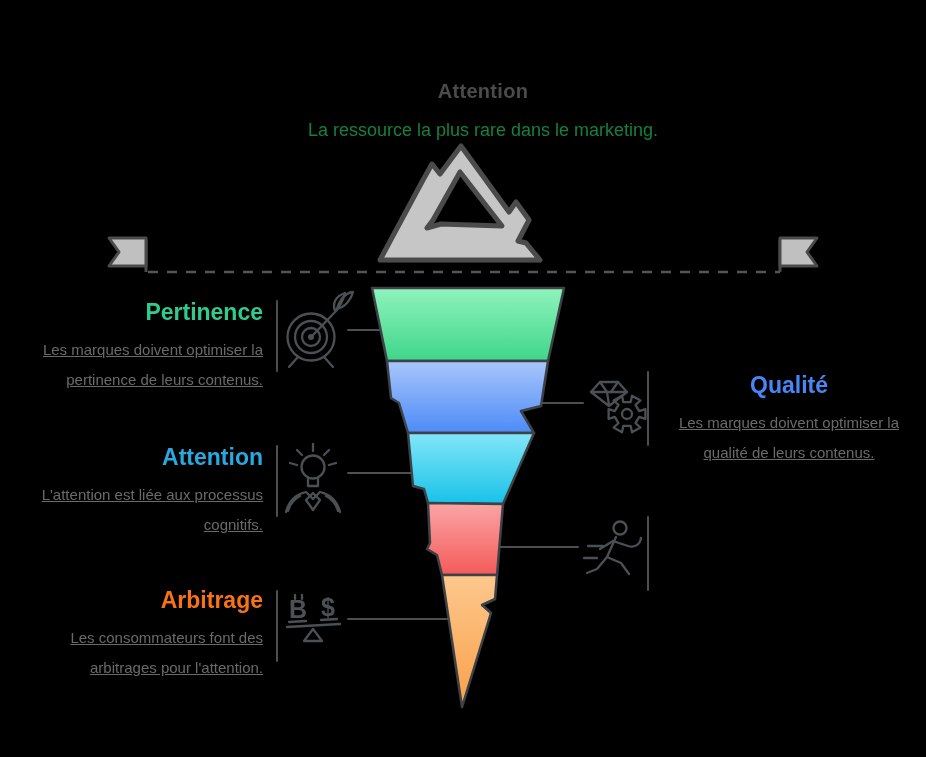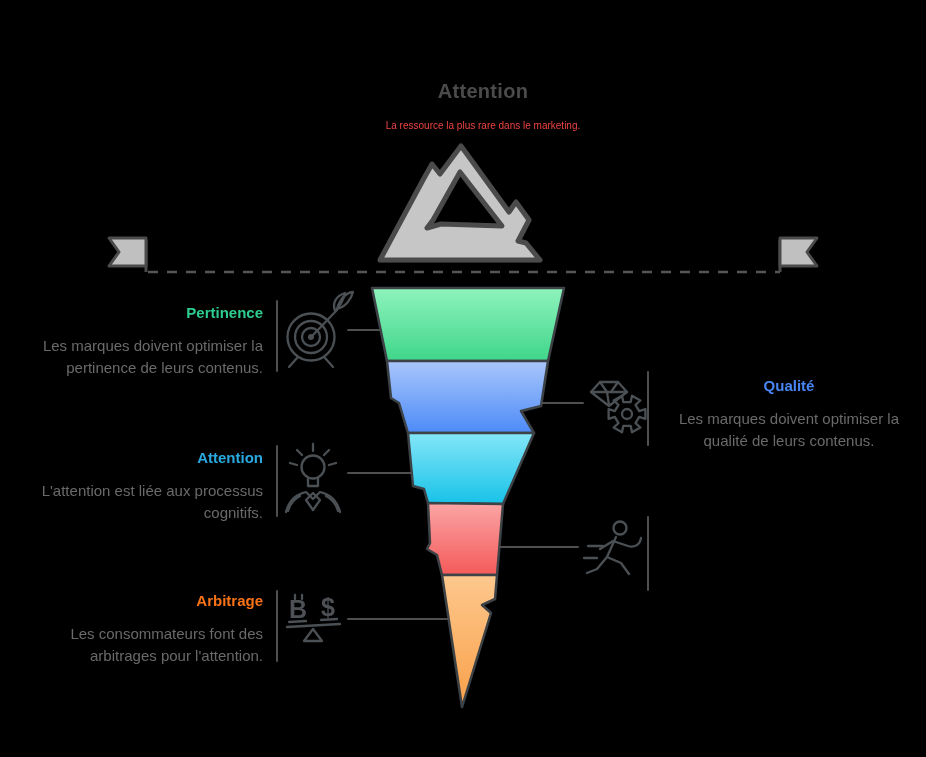--- a/index.html
+++ b/index.html
@@ -7,25 +7,25 @@
     width:926px;height:757px;position:relative;overflow:hidden;
     background:#000;
     font-family:"Liberation Sans", sans-serif;
     -webkit-font-smoothing:antialiased;
   }
   #stage{position:absolute;inset:0;width:926px;height:757px;}
   svg#art{position:absolute;left:0;top:0;}
 
   .header{position:absolute;left:0;right:0;top:80px;text-align:center;padding-left:40px;}
   .header .title{font-size:20px;font-weight:bold;color:#4b4b4b;letter-spacing:.3px;}
-  .header .subtitle{margin-top:17px;font-size:10px;color:#ef4444;}
+  .header .subtitle{margin-top:17px;font-size:18px;color:#15803d;}
 
   .sec{position:absolute;}
-  .sec .sec-title{font-size:15px;font-weight:bold;line-height:23px;}
-  .sec .sec-desc{margin-top:11px;font-size:15px;line-height:22px;color:#6a6a6a;}
+  .sec .sec-title{font-size:23px;font-weight:bold;line-height:23px;}
+  .sec .sec-desc{margin-top:11px;font-size:15px;line-height:30px;color:#6a6a6a;text-decoration:underline;}
   .sec.left{text-align:right;width:235px;}
   .sec.right{text-align:center;width:252px;}
   #sec-pertinence{left:28px;top:301px;}
   #sec-cognition{left:28px;top:446px;}
   #sec-arbitrage{left:28px;top:589px;}
   #sec-qualite{left:663px;top:374px;}
   #sec-competition{left:663px;top:518px;}
 
   .stroke{fill:none;stroke:#4b5054;stroke-width:2.3;stroke-linecap:round;stroke-linejoin:round;}
   .thin{fill:none;stroke:#4f4f4f;stroke-width:2;stroke-linecap:round;}

